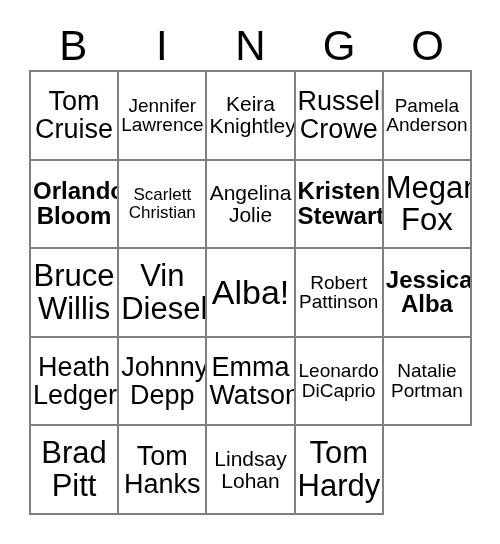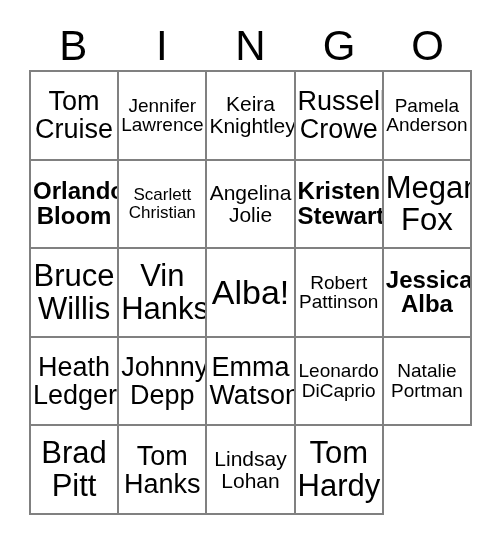--- a/index.html
+++ b/index.html
@@ -139,21 +139,21 @@
       <div class="cell">
         <div class="cell-text fs-xxl">Megan
 Fox</div>
       </div>
       <div class="cell">
         <div class="cell-text fs-xxl">Bruce
 Willis</div>
       </div>
       <div class="cell">
         <div class="cell-text fs-xxl">Vin
-Hanks</div>
+Diesel</div>
       </div>
       <div class="cell">
         <div class="cell-text fs-free">Alba!</div>
       </div>
       <div class="cell">
         <div class="cell-text fs-sm">Robert
 Pattinson</div>
       </div>
       <div class="cell">
         <div class="cell-text fs-lg">Jessica

